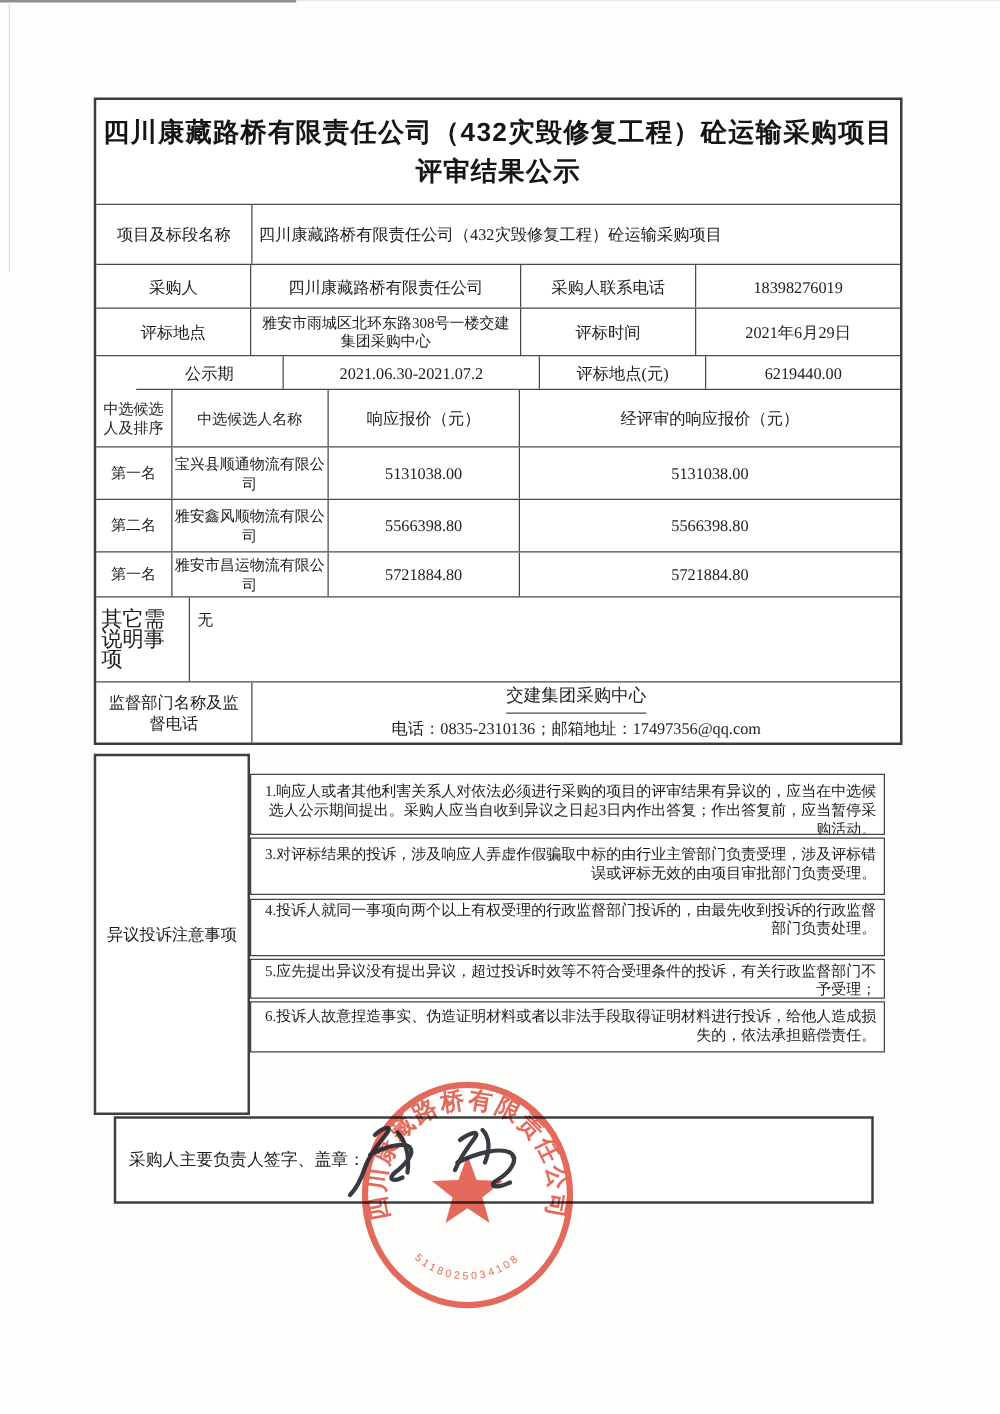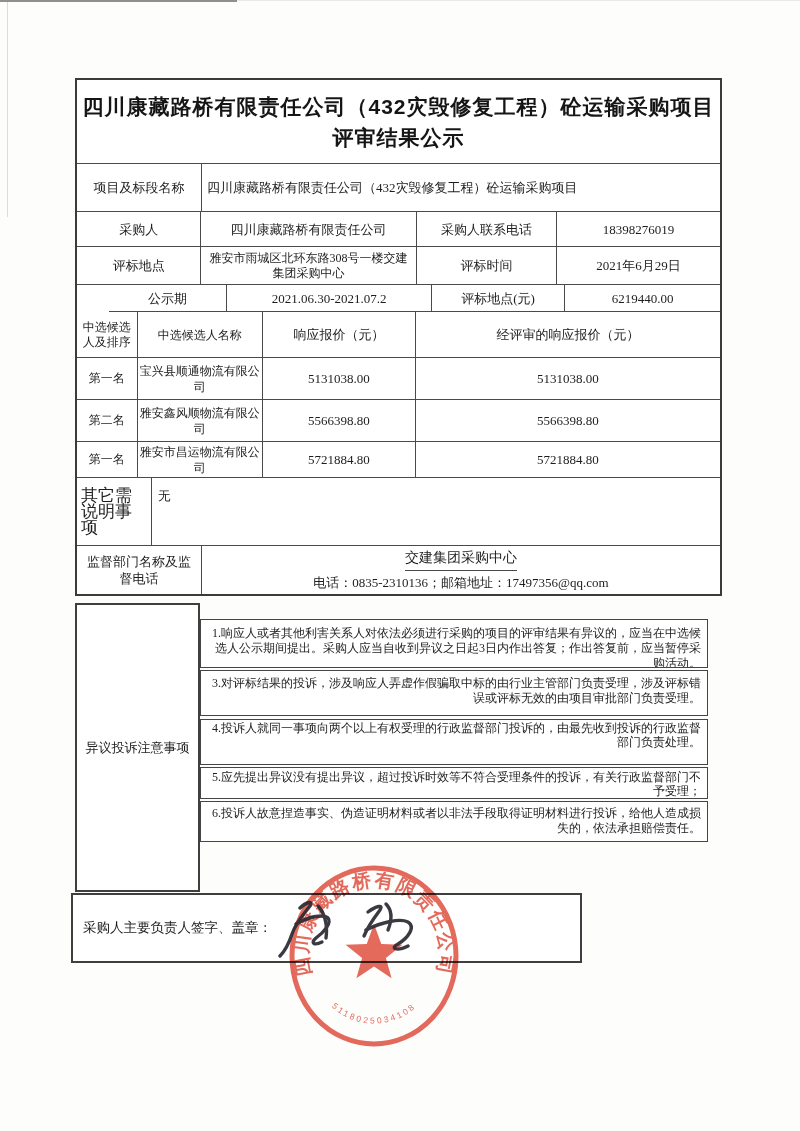--- a/index.html
+++ b/index.html
@@ -84,21 +84,21 @@
   }
   .ob1 { height:49px; margin-bottom:2px; padding-top:6px; }
   .ob2 { height:62px; margin-bottom:2px; padding-top:5px; }
   .ob3 { height:46px; margin-bottom:3px; padding-top:5px; }
   .ob4 { height:46px; margin-bottom:2px; padding-top:1px; line-height:14px; }
   .ob5 { height:32px; margin-bottom:2px; padding-top:2px; line-height:14px; }
   .ob6 { height:41px; padding-top:4px; }
 
   
   .sigrow {
-    position:absolute; left:71px; top:893px; width:511px; height:70px;
+    position:absolute; left:91px; top:893px; width:608px; height:70px;
     border:2px solid #3f3f3f; background:#fff;
     display:flex; align-items:center; padding-left:10px; font-size:13.5px;
   }
 
   .stamp-svg { position:absolute; left:286px; top:862px; width:176px; height:186px;
     opacity:0.8; mix-blend-mode:multiply; }
   .sig-svg { position:absolute; left:266px; top:886px; width:200px; height:84px; }
 </style>
 </head>
 <body>

